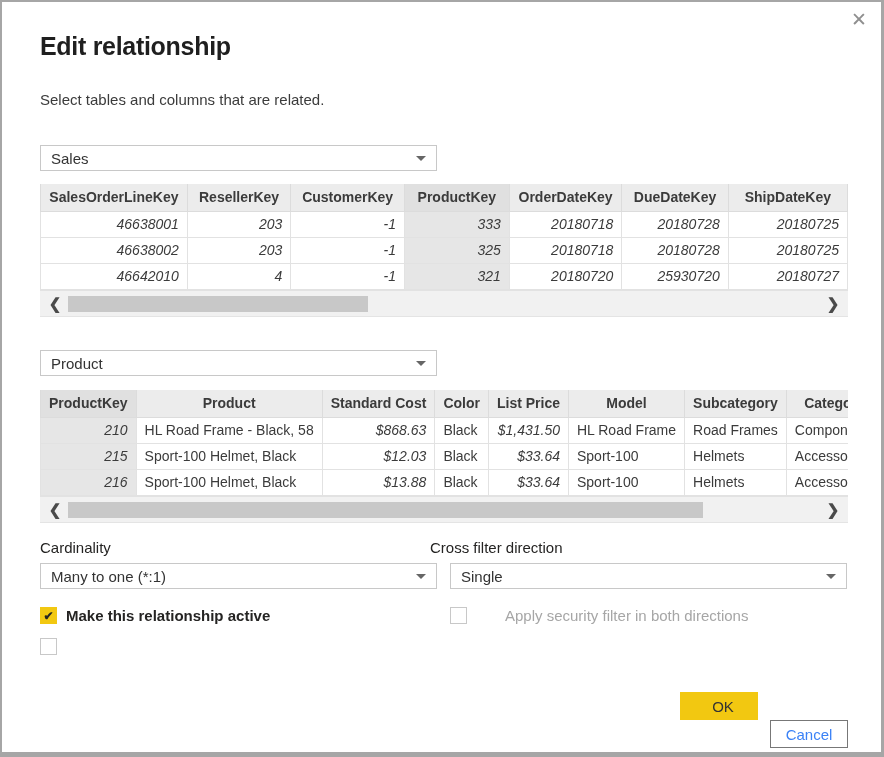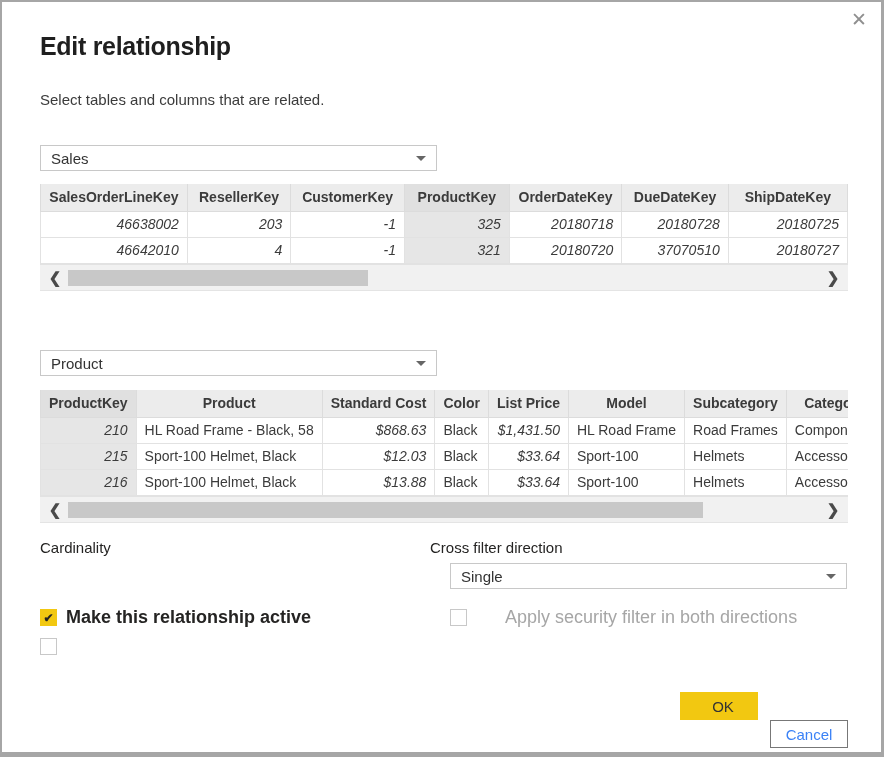--- a/index.html
+++ b/index.html
@@ -60,21 +60,21 @@
 
   .field-label { position: absolute; font-size: 15px; color:#252423; }
 
   .cb-row { position: absolute; display: flex; align-items: center; gap: 9px; cursor: pointer; }
   .cb {
     width: 17px; height: 17px; flex: 0 0 17px;
     display:flex; align-items:center; justify-content:center;
   }
   .cb.checked { background: #f2c811; color:#252423; font-size: 12px; font-weight: 700; }
   .cb.unchecked { background:#fff; border: 1px solid #c8c8c8; }
-  .cb-label { font-size: 18px; }
+  .cb-label { font-size: 15px; }
   .cb-label.active { color:#252423; font-weight: 700; }
   .cb-label.disabled { color:#a6a6a6; font-weight: 400; }
 
   .btn {
     position: absolute; top: 690px; height: 28px; width: 78px;
     display:flex; align-items:center; justify-content:center;
     font-size: 15px; cursor: pointer;
   }
   .btn-ok { left: 678px; background:#f2c811; color:#333; border: none; padding-left: 8px; }
   .btn-cancel { left: 768px; background:#fff; color:#3b82f6; border: 1px solid #777; margin-top: 28px; }
@@ -109,35 +109,44 @@
           <tr>
         <th>SalesOrderLineKey</th>
         <th>ResellerKey</th>
         <th>CustomerKey</th>
         <th class="sel">ProductKey</th>
         <th>OrderDateKey</th>
         <th>DueDateKey</th>
         <th>ShipDateKey</th>
       </tr>
       <tr>
+        <td class="num">46638001</td>
+        <td class="num">203</td>
+        <td class="num">-1</td>
+        <td class="num sel">333</td>
+        <td class="num">20180718</td>
+        <td class="num">20180728</td>
+        <td class="num">20180725</td>
+      </tr>
+      <tr>
         <td class="num">46638002</td>
         <td class="num">203</td>
         <td class="num">-1</td>
         <td class="num sel">325</td>
         <td class="num">20180718</td>
         <td class="num">20180728</td>
         <td class="num">20180725</td>
       </tr>
       <tr>
         <td class="num">46642010</td>
         <td class="num">4</td>
         <td class="num">-1</td>
         <td class="num sel">321</td>
         <td class="num">20180720</td>
-        <td class="num">37070510</td>
+        <td class="num">25930720</td>
         <td class="num">20180727</td>
       </tr>
     </tbody>
       </table>
     <div class="scrollbar">
       <span class="sb-chevron sb-left">❮</span>
       <div class="sb-thumb" style="left:28px; width:300px;"></div>
       <span class="sb-chevron sb-right">❯</span>
     </div>
   </div>
@@ -205,20 +214,24 @@
     <div class="scrollbar">
       <span class="sb-chevron sb-left">❮</span>
       <div class="sb-thumb" style="left:28px; width:635px;"></div>
       <span class="sb-chevron sb-right">❯</span>
     </div>
   </div>
 
   <div class="field-label" style="top:537px; left:38px;">Cardinality</div>
   <div class="field-label" style="top:537px; left:428px;">Cross filter direction</div>
 
+  <div class="select-box" style="top:561px;">
+    <span>Many to one (*:1)</span>
+    <span class="caret"></span>
+  </div>
   <div class="select-box" style="top:561px; left:448px;">
     <span>Single</span>
     <span class="caret"></span>
   </div>
 
   <div class="cb-row" style="top:605px; left:38px;">
     <span class="cb checked">✔</span>
     <span class="cb-label active">Make this relationship active</span>
   </div>
 

